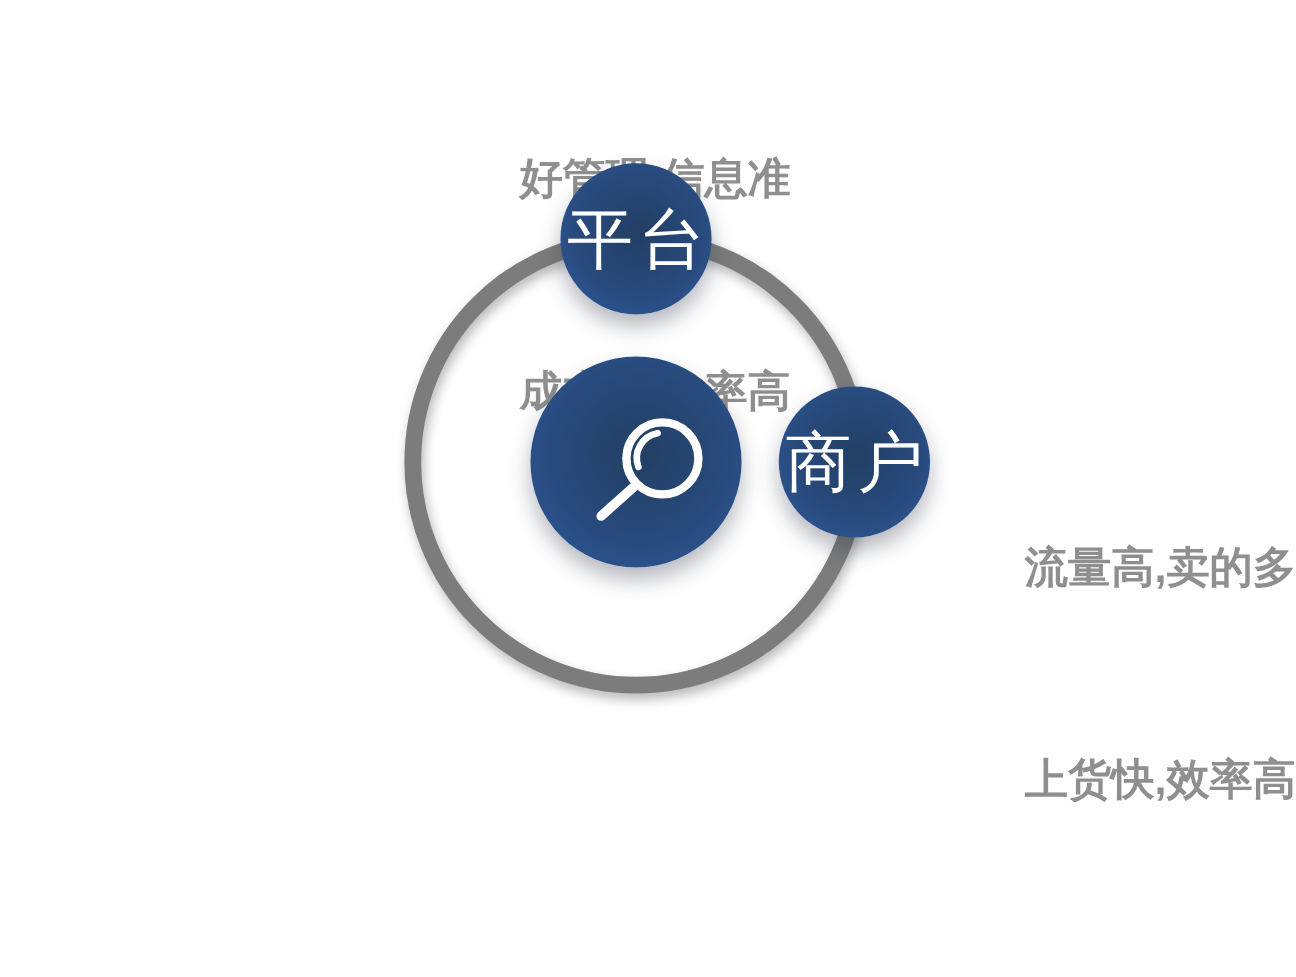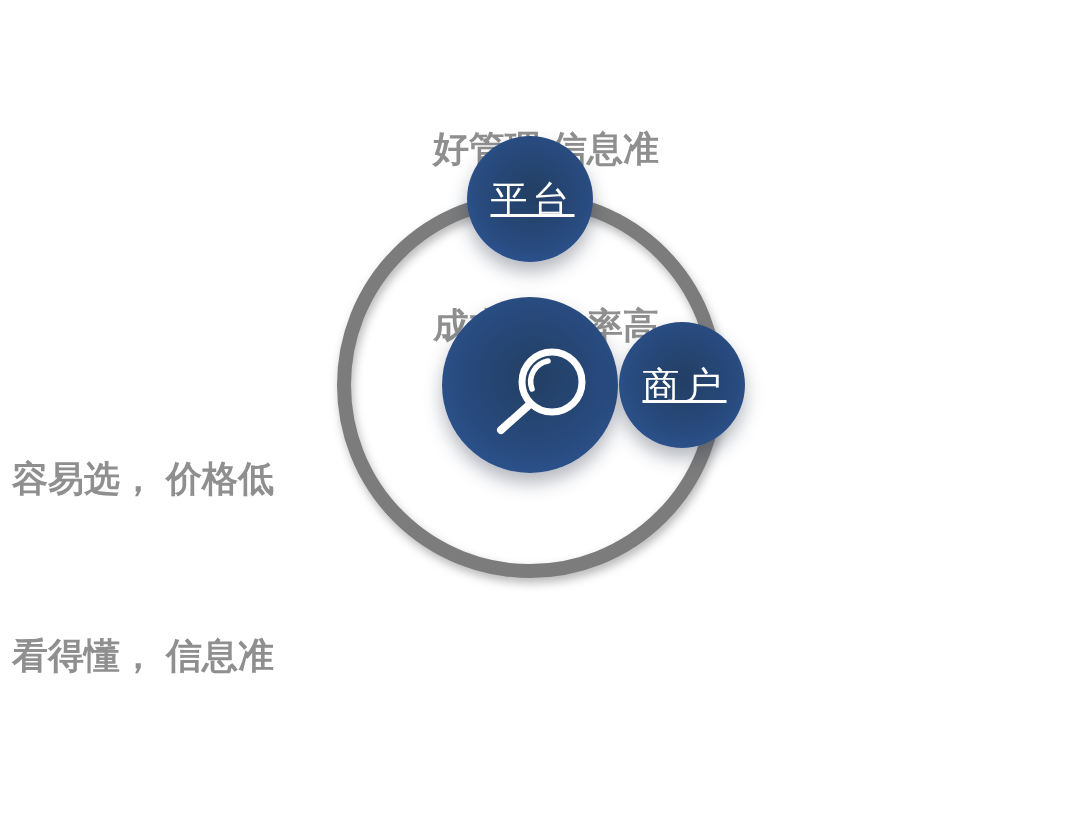--- a/index.html
+++ b/index.html
@@ -47,32 +47,31 @@
     top: 297px;
     width: 176px;
     height: 176px;
   }
   .node.sat {
     width: 126px;
     height: 126px;
   }
   .node.sat.pos-top    { left: 467px; top: 136px; }
   .node.sat.pos-left   { left: 281px; top: 322px; }
-  .node.sat.pos-right  { left: 619px; top: 322px; }
+  .node.sat.pos-right  { left: 649px; top: 322px; }
   .node.sat.pos-bottom { left: 467px; top: 504px; }
 
   .node-label {
     color: #ffffff;
-    font-size: 37px;
+    font-size: 55px;
     font-weight: 400;
     letter-spacing: 5px;
     margin-right: -5px; 
     line-height: 1;
     user-select: none;
-    text-decoration: underline;
   }
 
   
   .note {
     position: absolute;
     color: var(--note-gray, #8f8f8f);
     font-size: 36px;
     font-weight: 700;
     line-height: 59px;
     white-space: pre;
@@ -86,23 +85,23 @@
 </style>
 </head>
 <body>
 
 <div class="stage">
 
   <div class="note pos-top">
     <div>好管理,信息准</div>
     <div>成本低,效率高</div>
   </div>
-  <div class="note pos-left">
-    <div>容易选， 价格低</div>
-    <div>看得懂， 信息准</div>
+  <div class="note pos-right">
+    <div>流量高,卖的多</div>
+    <div>上货快,效率高</div>
   </div>
   <div class="note pos-bottom">
     <div>需求快速上线</div>
     
   </div>
 
   <div class="ring"></div>
 
   <div class="node center">
     <svg class="magnifier-svg" width="176" height="176" viewBox="0 0 176 176" aria-hidden="true">

